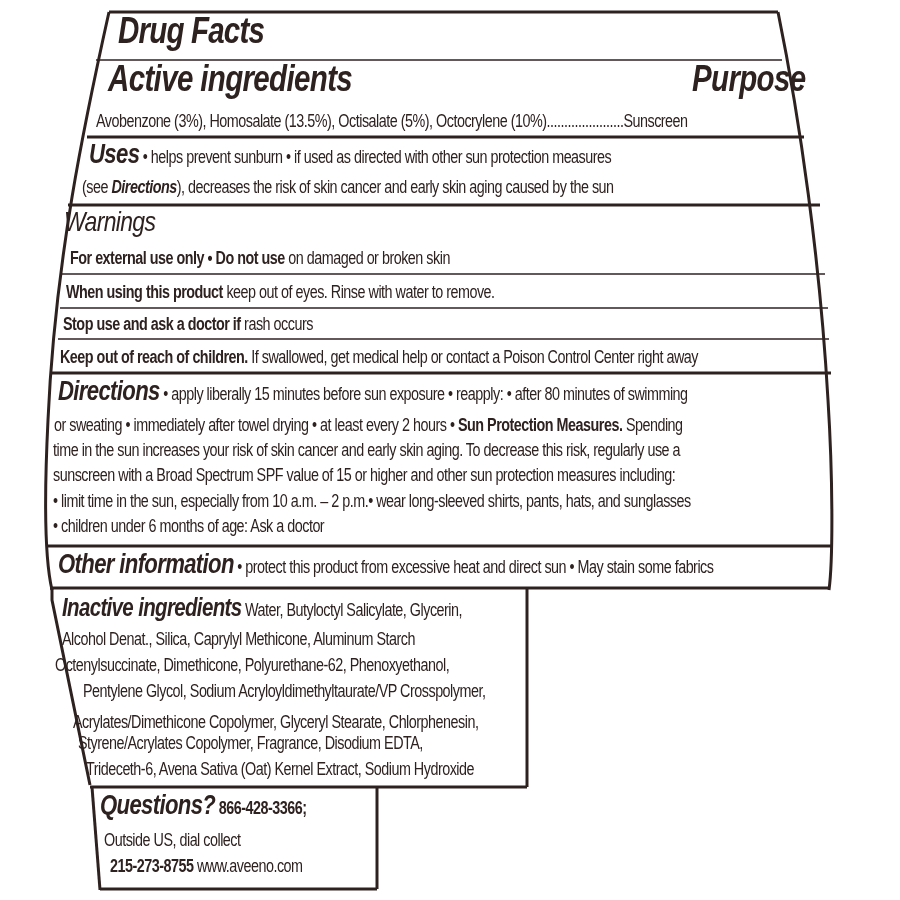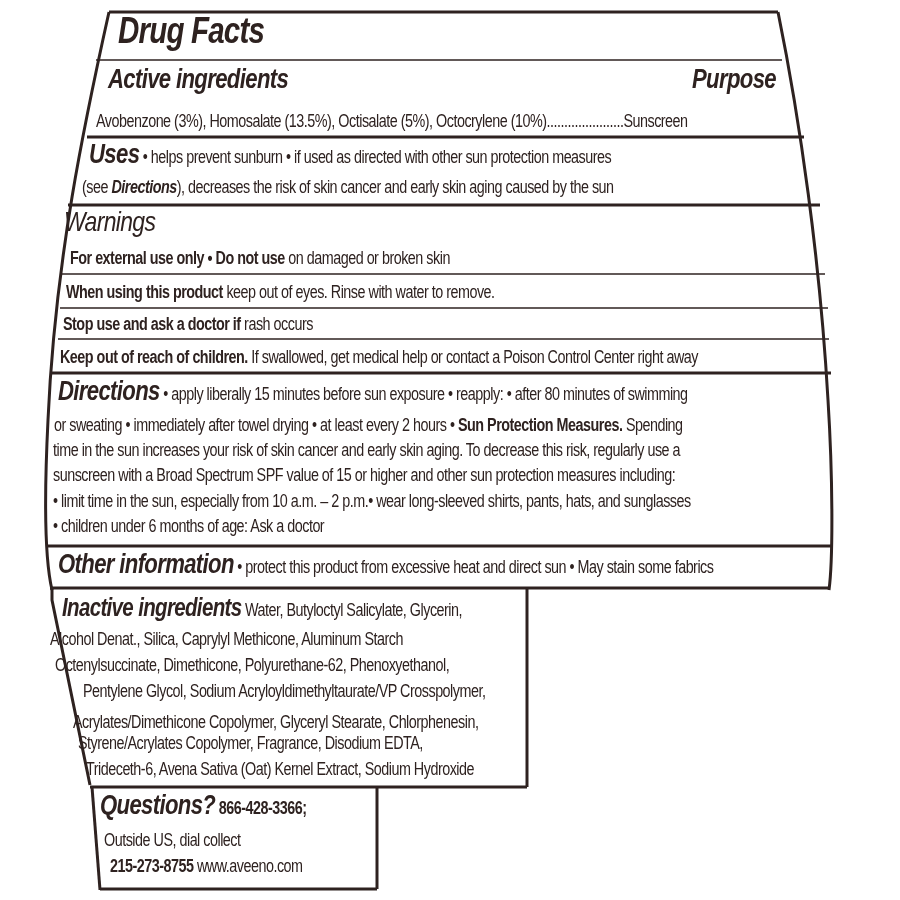--- a/index.html
+++ b/index.html
@@ -3,21 +3,21 @@
   <meta charset="utf-8">
   <style>
     html, body { margin:0; padding:0; background:#ffffff; }
     body { width:900px; height:900px; position:relative; overflow:hidden;
       font-family:"Liberation Sans", sans-serif; color:#2e2220; }
     svg.frame { position:absolute; left:0; top:0; }
     .t { position:absolute; white-space:nowrap; font-size:17.5px; line-height:22px;
       letter-spacing:-0.6px; transform-origin:left top; }
     .cond { display:inline-block; transform:scaleX(0.82); transform-origin:left center; }
     .h1 { font-weight:bold; font-style:italic; font-size:36px; letter-spacing:-1px; }
-    .h2 { font-weight:bold; font-style:italic; font-size:27px; letter-spacing:-0.8px; }
+    .h2 { font-weight:bold; font-style:italic; font-size:36px; letter-spacing:-0.8px; }
     .h2w { font-weight:normal; font-style:italic; font-size:28px; letter-spacing:-0.8px; }
     .b { font-weight:bold; }
     .bi { font-weight:bold; font-style:italic; }
   </style>
 </head>
 <body>
 
 <svg class="frame" width="900" height="900">
   <g fill="none" stroke="#2e2220" stroke-linecap="butt">
 
@@ -123,21 +123,21 @@
   <span class="cond">
     <span class="h2" style="font-size:27px;">Other information</span><span> • protect this product from excessive heat and direct sun • May stain some fabrics</span>
   </span>
 </div>
 
 <div class="t" style="left:62px; top:596px;">
   <span class="cond">
     <span class="h2" style="font-size:25px;">Inactive ingredients</span><span> Water, Butyloctyl Salicylate, Glycerin,</span>
   </span>
 </div>
-<div class="t" style="left:50px; top:628px;text-align:center;">
+<div class="t" style="left:62px; top:628px;text-align:center;">
   <span class="cond">Alcohol Denat., Silica, Caprylyl Methicone, Aluminum Starch</span>
 </div>
 <div class="t" style="left:55px; top:654px;">
   <span class="cond">Octenylsuccinate, Dimethicone, Polyurethane-62, Phenoxyethanol,</span>
 </div>
 <div class="t" style="left:83px; top:680px;">
   <span class="cond">Pentylene Glycol, Sodium Acryloyldimethyltaurate/VP Crosspolymer,</span>
 </div>
 <div class="t" style="left:73px; top:711px;text-align:center;">
   <span class="cond">Acrylates/Dimethicone Copolymer, Glyceryl Stearate, Chlorphenesin,</span>

